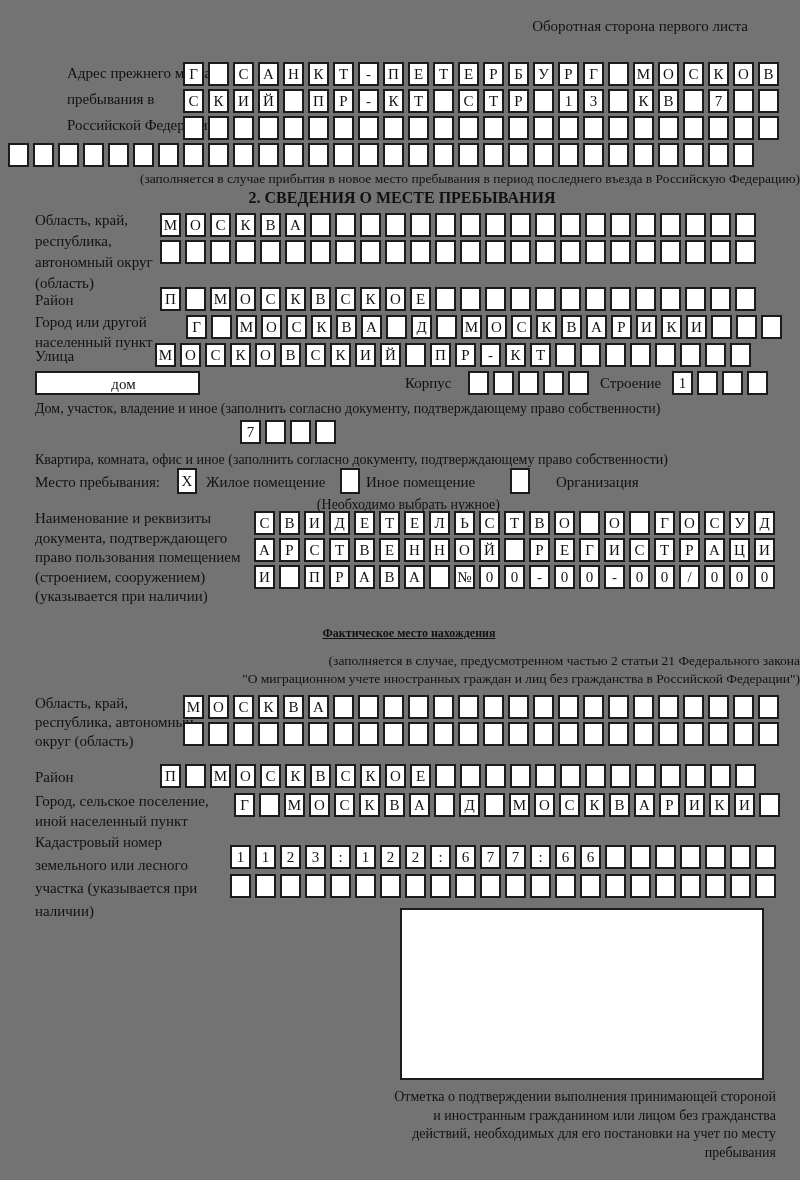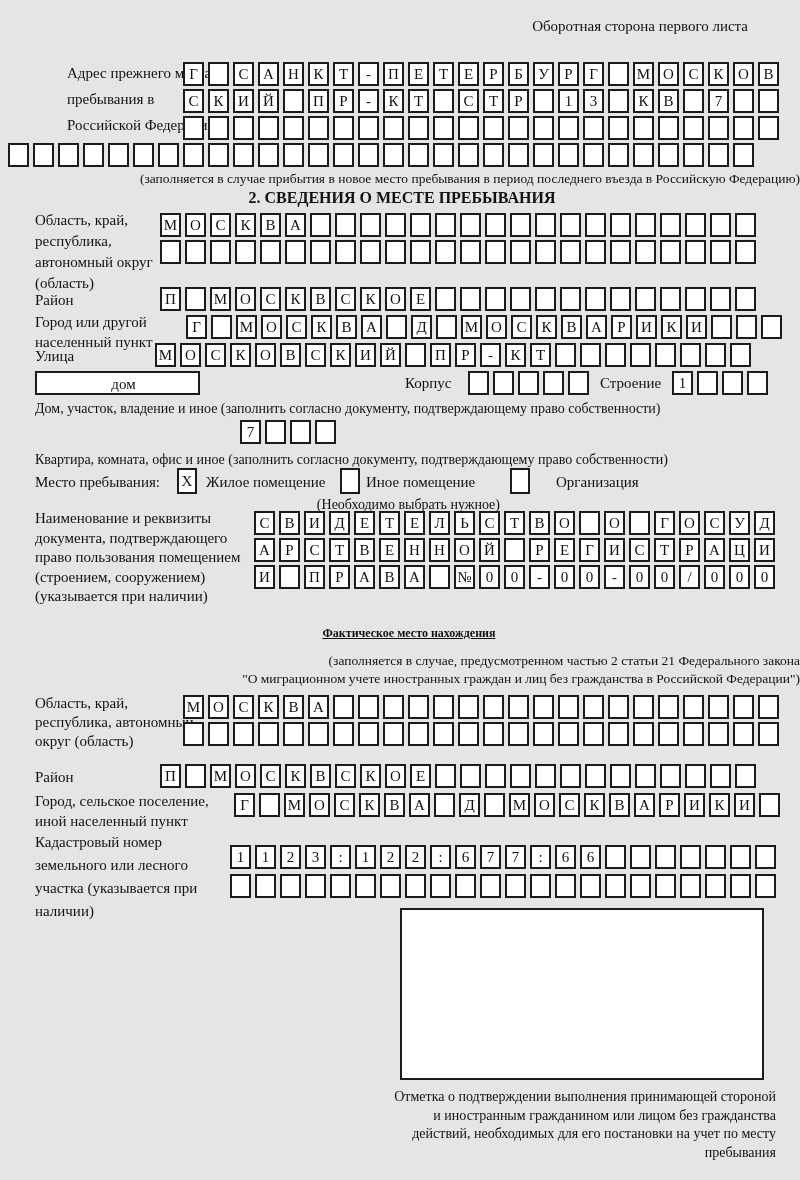--- a/index.html
+++ b/index.html
@@ -1,17 +1,17 @@
 <!DOCTYPE html>
 <html><head>
 <meta charset="utf-8">
 <style>
   html,body{margin:0;padding:0;background:#fff;}
   .page{
-    position:relative;width:800px;height:1180px;background:#e5e5e5;
+    position:relative;width:800px;height:1180px;background:#737373;
     font-family:"Liberation Serif","DejaVu Serif",serif;color:#111;overflow:hidden;
   }
   .abs{position:absolute;}
   .lbl{font-size:15px;line-height:21px;}
   .hint{font-size:13.5px;line-height:17px;}
   .title{font-weight:bold;font-size:16px;text-align:center;width:100%;}
   .center{text-align:right;}
   .cellrow{white-space:nowrap;height:24px;}
   .cell{
     display:inline-block;box-sizing:border-box;width:21px;height:24px;

